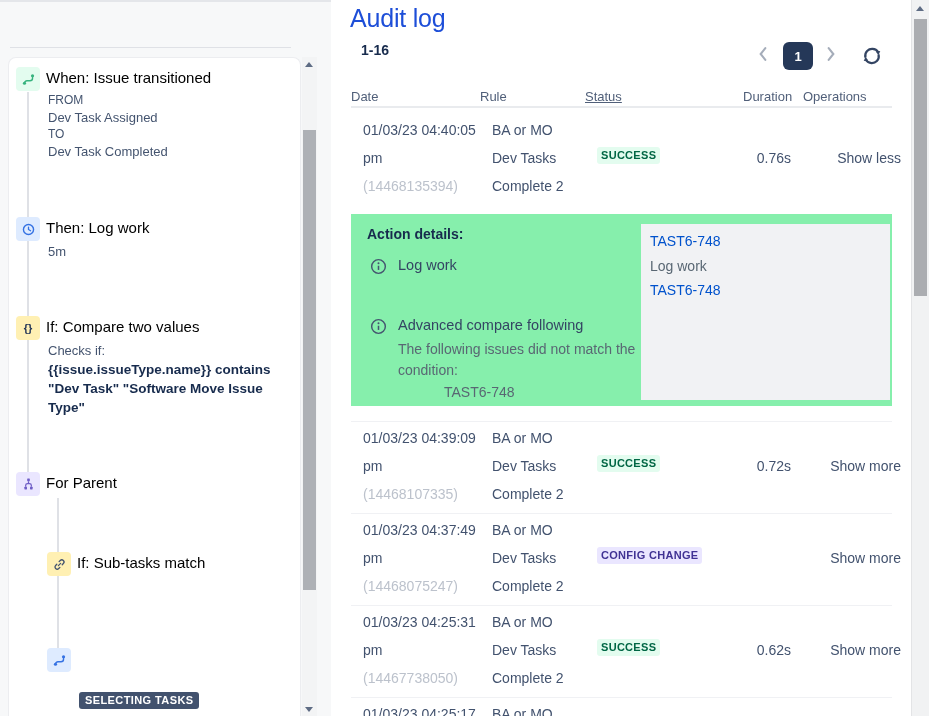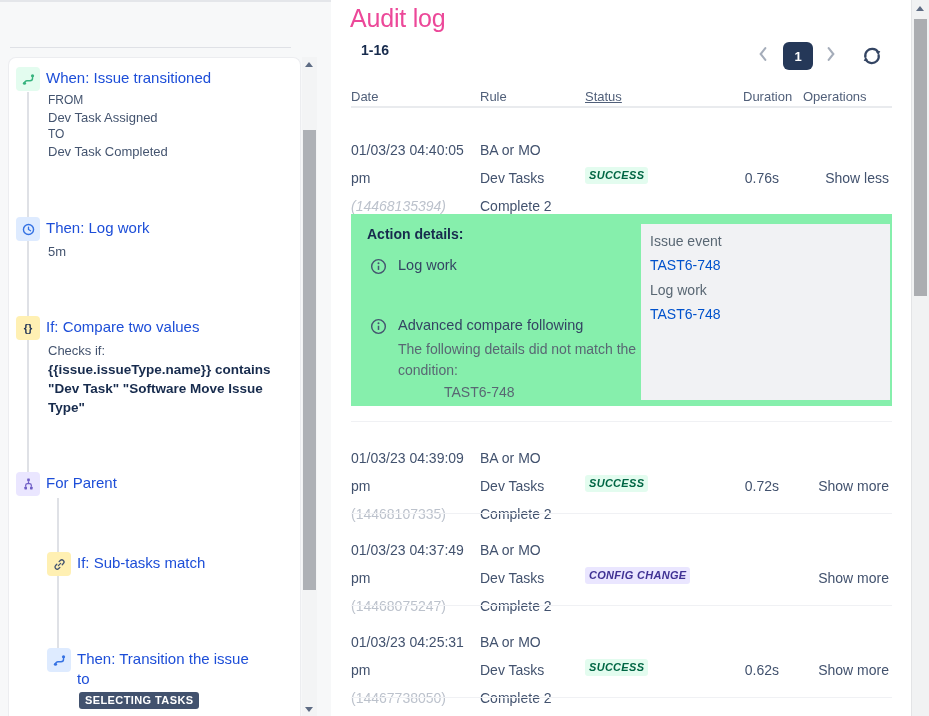--- a/index.html
+++ b/index.html
@@ -14,53 +14,53 @@
   .rule-card { position:absolute; left:8px; top:55px; width:293px; height:661px;
                background:#fff; border:1px solid #ECEDF0; border-bottom:none;
                border-radius:8px 8px 0 0; box-sizing:border-box; overflow:hidden; }
   .connector { position:absolute; width:2px; background:#DFE1E6; }
   .node-icon { position:absolute; width:24px; height:24px; border-radius:4px;
                display:flex; align-items:center; justify-content:center; }
   .ic-green  { background:#E3FCEF; }
   .ic-blue   { background:#DEEBFF; }
   .ic-yellow { background:#FFF0B3; }
   .ic-purple { background:#EAE6FF; }
-  .node-title { position:absolute; font-size:15px; color:#1d4ed8; line-height:20px; }
+  .node-title { position:absolute; font-size:15px; color:#000000; line-height:20px; }
   .node-sub   { position:absolute; font-size:13px; color:#44546F; line-height:17px; }
   .node-sub-sm{ font-size:12px; }
   .cond-bold  { position:absolute; font-size:13.5px; font-weight:700; color:#172B4D; line-height:19px; width:248px; }
   .status-chip{ position:absolute; background:#42526E; color:#fff; font-size:11px; font-weight:700;
                 letter-spacing:.4px; padding:2px 6px 3px; border-radius:3px; }
   .card-scrollbar { position:absolute; left:302px; top:55px; width:15px; height:661px; background:#F3F4F5; }
   .card-scroll-thumb { position:absolute; left:1px; top:73px; width:13px; height:460px; background:#AEB1B6; }
   .tri-up { width:0; height:0; border-left:4px solid transparent; border-right:4px solid transparent;
             border-bottom:5px solid #5E6C84; }
   .tri-down { width:0; height:0; border-left:4px solid transparent; border-right:4px solid transparent;
             border-top:5px solid #5E6C84; }
   .sb-arrow { position:absolute; left:3px; display:block; }
 
   
   .main { position:absolute; left:331px; top:0; width:580px; height:716px; background:#fff; }
   .audit-title { position:absolute; left:19px; top:4px; font-size:25px; font-weight:500;
-                 color:#ec4899; letter-spacing:-0.2px; }
+                 color:#1d4ed8; letter-spacing:-0.2px; }
   .audit-range { position:absolute; left:30px; top:42px; font-size:14px; font-weight:700; color:#172B4D; }
   .pager-chev { position:absolute; width:14px; height:16px; cursor:pointer; }
   .page-box { position:absolute; left:452px; top:42px; width:30px; height:28px; background:#253858;
               color:#fff; border-radius:6px; font-size:13px; font-weight:700;
               display:flex; align-items:center; justify-content:center; }
   .refresh-btn { position:absolute; left:530px; top:45px; width:22px; height:22px; }
   .colhead { position:absolute; top:89px; font-size:13px; color:#505F79; }
   .hdr-divider { position:absolute; left:20px; top:106px; width:541px; height:2px; background:#E9EBEE; }
   .row-divider { position:absolute; left:20px; width:541px; height:1px; background:#F0F1F4; }
-  .arow { position:absolute; left:0; width:580px; height:92px;margin-top:20px; }
+  .arow { position:absolute; left:12px; width:580px; height:92px; }
   .cell { position:absolute; font-size:14px; color:#42526E; }
   .l1 { top:4px; } .l2 { top:32px; } .l3 { top:60px; }
   .rid { color:#BCC2CC; }
   .lozenge { position:absolute; left:254px; top:29px; font-size:11px; font-weight:700;
-             letter-spacing:.3px; padding:2px 4px 3px; border-radius:3px;font-style:italic; }
+             letter-spacing:.3px; padding:2px 4px 3px; border-radius:3px; }
   .lz-success { color:#006644; background:#E3FCEF; }
   .lz-config  { color:#403294; background:#EAE6FF; }
   .dur { left:398px; width:50px; text-align:right; }
   .op  { left:458px; width:100px; text-align:right; cursor:pointer; }
 
   
   .detail { position:absolute; left:20px; top:214px; width:541px; height:192px; background:#86efac; }
   .detail-heading { position:absolute; left:16px; top:12px; font-size:14px; font-weight:700; color:#172B4D; }
   .d-icon { position:absolute; left:18px; width:19px; height:19px; }
   .d-title { position:absolute; left:47px; font-size:14.5px; color:#344563; }
@@ -139,21 +139,20 @@
       </div>
       <div class="node-title" style="left:68px; top:495px;">If: Sub-tasks match</div>
 
       <div class="node-icon ic-blue" style="left:38px; top:590px;">
         <svg width="15" height="15" viewBox="0 0 16 16">
           <circle cx="12.3" cy="4" r="1.7" fill="#3572E3"></circle>
           <circle cx="3.7" cy="12" r="1.7" fill="#3572E3"></circle>
           <path d="M12.3 5.7 V6.6 a2.7 2.7 0 0 1 -2.7 2.7 H6.4 a2.7 2.7 0 0 0 -2.7 2.7" stroke="#3572E3" stroke-width="1.5" fill="none" stroke-linecap="round"></path>
         </svg>
       </div>
-      <div class="node-title" style="left:68px; top:591px; width:185px;">Then: Transition the issue to</div>
       <div class="status-chip" style="left:70px; top:634px;">SELECTING TASKS</div>
     </div>
 
     <div class="card-scrollbar">
       <span class="tri-up sb-arrow" style="top:5px;"></span>
       <div class="card-scroll-thumb"></div>
       <span class="tri-down sb-arrow" style="top:650px;"></span>
     </div>
   </div>
 
@@ -184,21 +183,21 @@
     <div class="colhead" style="left:20px;">Date</div>
     <div class="colhead" style="left:149px;">Rule</div>
     <div class="colhead" style="left:254px;text-decoration:underline;">Status</div>
     <div class="colhead" style="left:412px;">Duration</div>
     <div class="colhead" style="left:472px;">Operations</div>
     <div class="hdr-divider"></div>
 
     <div class="arow" style="top:118px;">
       <div class="cell l1" style="left:20px;">01/03/23 04:40:05</div>
       <div class="cell l2" style="left:20px;">pm</div>
-      <div class="cell l3 rid" style="left:20px;font-style:italic;">(14468135394)</div>
+      <div class="cell l3 rid" style="left:20px;">(14468135394)</div>
       <div class="cell l1" style="left:149px;">BA or MO</div>
       <div class="cell l2" style="left:149px;">Dev Tasks</div>
       <div class="cell l3" style="left:149px;">Complete 2</div>
       <div class="lozenge lz-success">SUCCESS</div>
       <div class="cell l2 dur">0.76s</div>
       <div class="cell l2 op">Show less</div>
     </div>
 
     <div class="detail">
       <div class="detail-heading">Action details:</div>
@@ -213,25 +212,24 @@
       <div class="d-title" style="top:43px;">Log work</div>
 
       <div class="d-icon" style="top:103px;">
         <svg width="19" height="19" viewBox="0 0 20 20">
           <circle cx="10" cy="10" r="7.2" stroke="#44546F" stroke-width="1.5" fill="none"></circle>
           <circle cx="10" cy="6.6" r="1.05" fill="#44546F"></circle>
           <path d="M10 9.2 V13.6" stroke="#44546F" stroke-width="1.6"></path>
         </svg>
       </div>
       <div class="d-title" style="top:103px;">Advanced compare following</div>
-      <div class="d-desc" style="top:125px;">The following details did not match the condition:</div>
+      <div class="d-desc" style="top:125px;">The following issues did not match the condition:</div>
       <div class="d-issue" style="top:170px;">TAST6-748</div>
 
       <div class="assoc">
-        <div class="assoc-label">Issue event</div>
         <div class="assoc-link">TAST6-748</div>
         <div class="assoc-label">Log work</div>
         <div class="assoc-link">TAST6-748</div>
       </div>
     </div>
 
     <div class="row-divider" style="top:421px;"></div>
 
     <div class="arow" style="top:426px;">
       <div class="cell l1" style="left:20px;">01/03/23 04:39:09</div>

